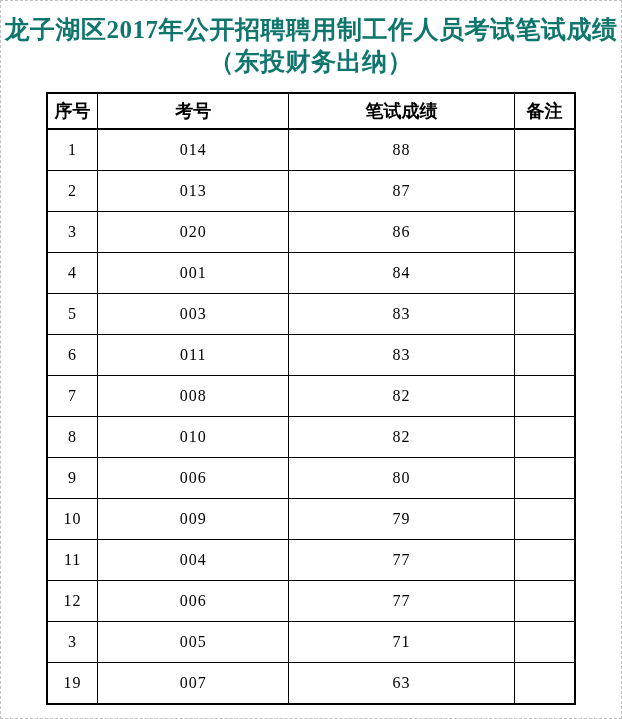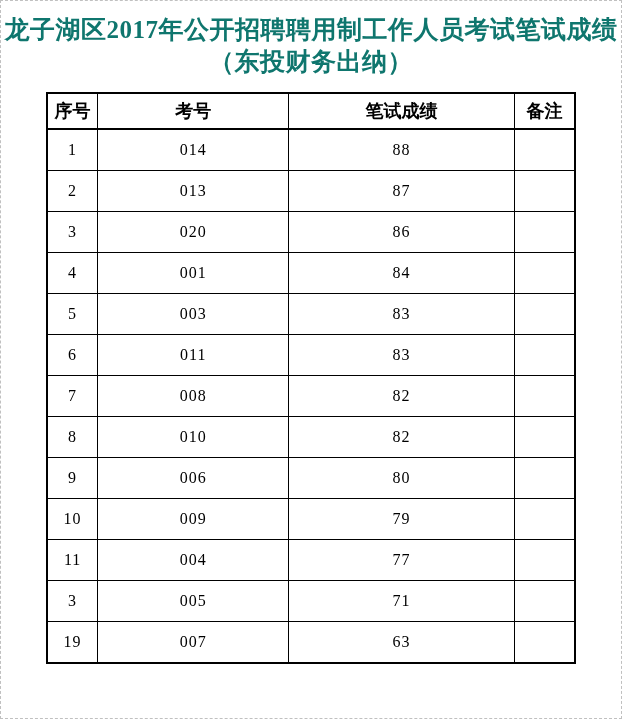--- a/index.html
+++ b/index.html
@@ -140,20 +140,26 @@
         <td>79</td>
         <td></td>
       </tr>
       <tr>
         <td>11</td>
         <td>004</td>
         <td>77</td>
         <td></td>
       </tr>
       <tr>
+        <td>12</td>
+        <td>006</td>
+        <td>77</td>
+        <td></td>
+      </tr>
+      <tr>
         <td>3</td>
         <td>005</td>
         <td>71</td>
         <td></td>
       </tr>
       <tr>
         <td>19</td>
         <td>007</td>
         <td>63</td>
         <td></td>

